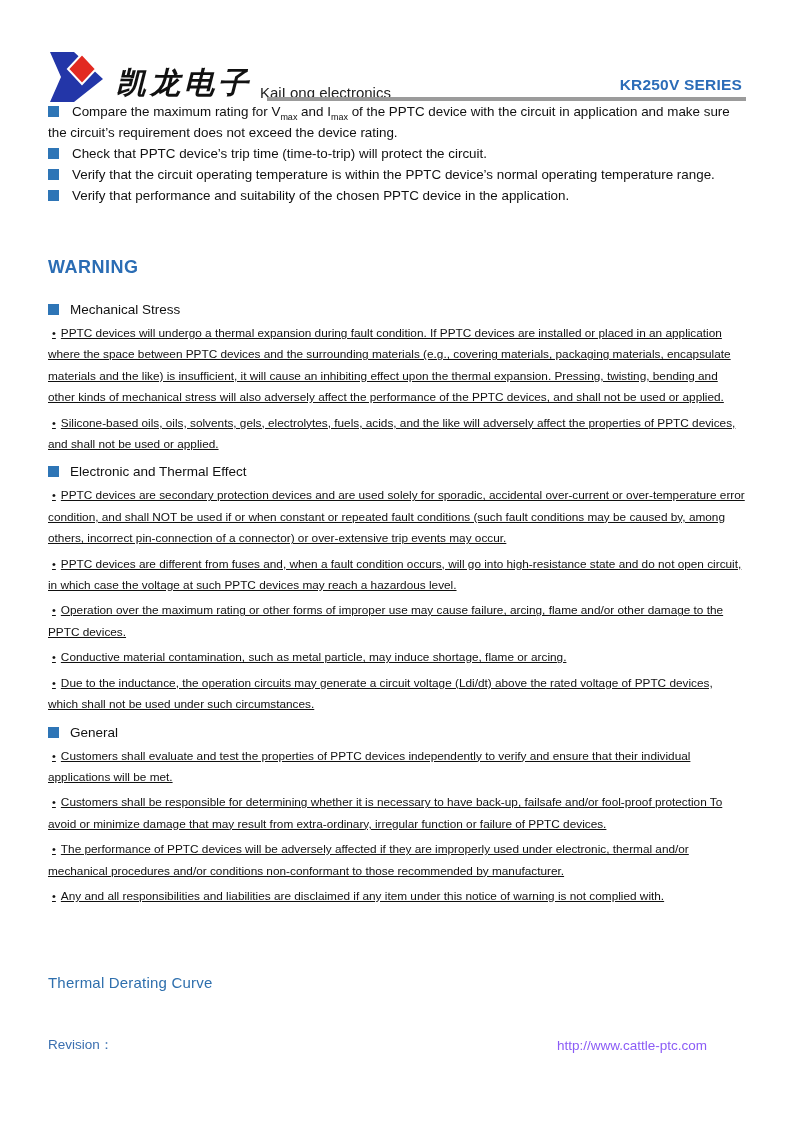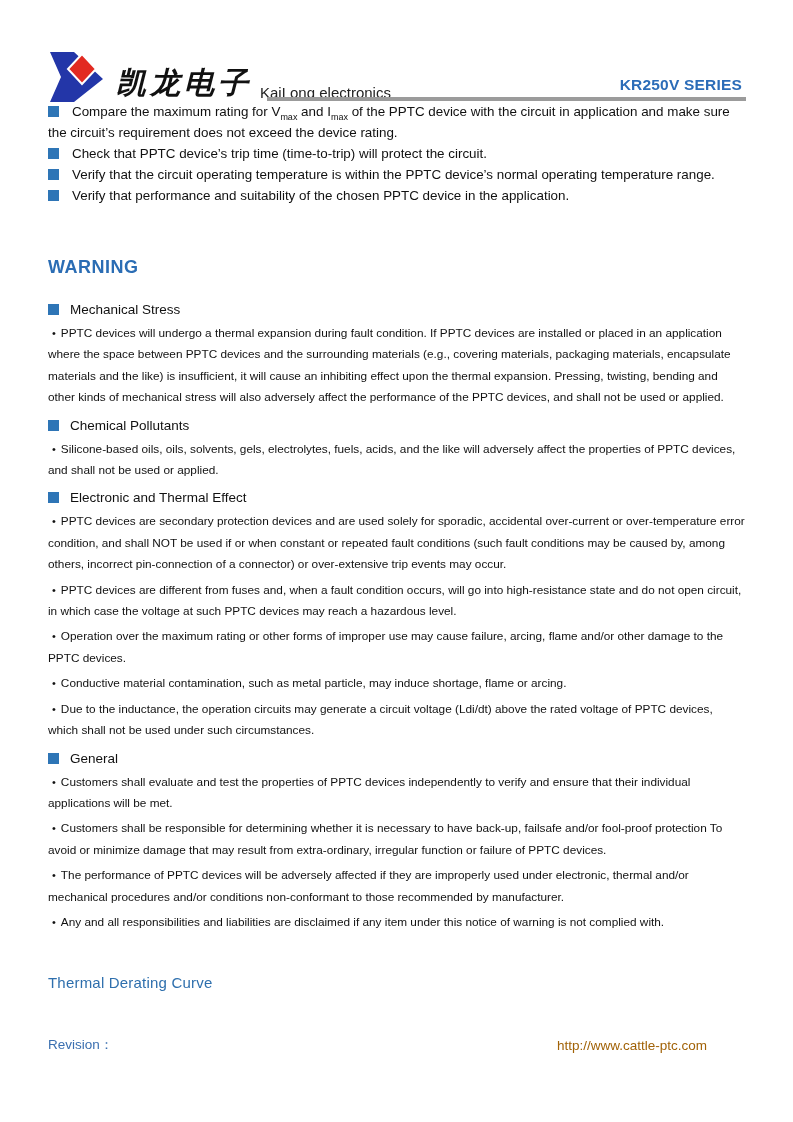--- a/index.html
+++ b/index.html
@@ -50,34 +50,34 @@
     margin:51px 0 0 0;
     font-size:18px;font-weight:bold;color:#2b6db4;letter-spacing:0.5px;
   }
   .sec-head{
     margin:22px 0 4px 0;
     font-size:13.5px;color:#111;line-height:19px;
   }
   .sec-head.tight{margin-top:7px;}
   .para{
     margin:1px 0 4px 0;
-    font-size:11.8px;line-height:21.4px;color:#111;
+    font-size:11.8px;line-height:21.4px;color:#111;text-decoration:underline;
   }
   .para::before{content:"\2022";font-size:11px;margin:0 5px 0 4px;}
   
   .thermal-heading{
     position:absolute;left:48px;top:974px;
     font-size:15px;font-weight:normal;color:#2e6fad;letter-spacing:0.2px;
   }
   .footer{
     position:absolute;left:48px;right:47px;top:1036px;
     display:flex;justify-content:space-between;align-items:center;
     font-size:13.5px;color:#3a6fb0;
   }
-  .footer .url{margin-right:39px;color:#a16207;text-decoration:none;}
+  .footer .url{margin-right:39px;color:#8b5cf6;text-decoration:none;}
 </style>
 </head>
 <body>
 
 <div class="page">
 
   <div class="header">
     <div class="logo-wrap">
       <svg class="logo-mark" viewBox="0 0 64 54" xmlns="http://www.w3.org/2000/svg">
         <polygon points="4,2 28,2 57,29 28,52 4,52 15,27" fill="#2336a8"></polygon>
@@ -95,21 +95,20 @@
     <p class="check-item"><span class="sq"></span><span>Compare the maximum rating for V</span><sub>max</sub><span> and I</span><sub>max</sub><span> of the PPTC device with the circuit in application and make sure the circuit’s requirement does not exceed the device rating.</span></p>
     <p class="check-item"><span class="sq"></span><span>Check that PPTC device’s trip time (time-to-trip) will protect the circuit.</span></p>
     <p class="check-item"><span class="sq"></span><span>Verify that the circuit operating temperature is within the PPTC device’s normal operating temperature range.</span></p>
     <p class="check-item"><span class="sq"></span><span>Verify that performance and suitability of the chosen PPTC device in the application.</span></p>
 
     <h1 class="warning-title">WARNING</h1>
 
     <p class="sec-head"><span class="sq-sm"></span><span>Mechanical Stress</span></p>
     <p class="para">PPTC devices will undergo a thermal expansion during fault condition. If PPTC devices are installed or placed in an application where the space between PPTC devices and the surrounding materials (e.g., covering materials, packaging materials, encapsulate materials and the like) is insufficient, it will cause an inhibiting effect upon the thermal expansion. Pressing, twisting, bending and other kinds of mechanical stress will also adversely affect the performance of the PPTC devices, and shall not be used or applied.</p>
 
-    <p class="sec-head tight"><span class="sq-sm"></span><span>Chemical Pollutants</span></p>
     <p class="para">Silicone-based oils, oils, solvents, gels, electrolytes, fuels, acids, and the like will adversely affect the properties of PPTC devices, and shall not be used or applied.</p>
 
     <p class="sec-head tight"><span class="sq-sm"></span><span>Electronic and Thermal Effect</span></p>
     <p class="para">PPTC devices are secondary protection devices and are used solely for sporadic, accidental over-current or over-temperature error condition, and shall NOT be used if or when constant or repeated fault conditions (such fault conditions may be caused by, among others, incorrect pin-connection of a connector) or over-extensive trip events may occur.</p>
     <p class="para">PPTC devices are different from fuses and, when a fault condition occurs, will go into high-resistance state and do not open circuit, in which case the voltage at such PPTC devices may reach a hazardous level.</p>
     <p class="para">Operation over the maximum rating or other forms of improper use may cause failure, arcing, flame and/or other damage to the PPTC devices.</p>
     <p class="para">Conductive material contamination, such as metal particle, may induce shortage, flame or arcing.</p>
     <p class="para">Due to the inductance, the operation circuits may generate a circuit voltage (Ldi/dt) above the rated voltage of PPTC devices, which shall not be used under such circumstances.</p>
 
     <p class="sec-head tight"><span class="sq-sm"></span><span>General</span></p>

